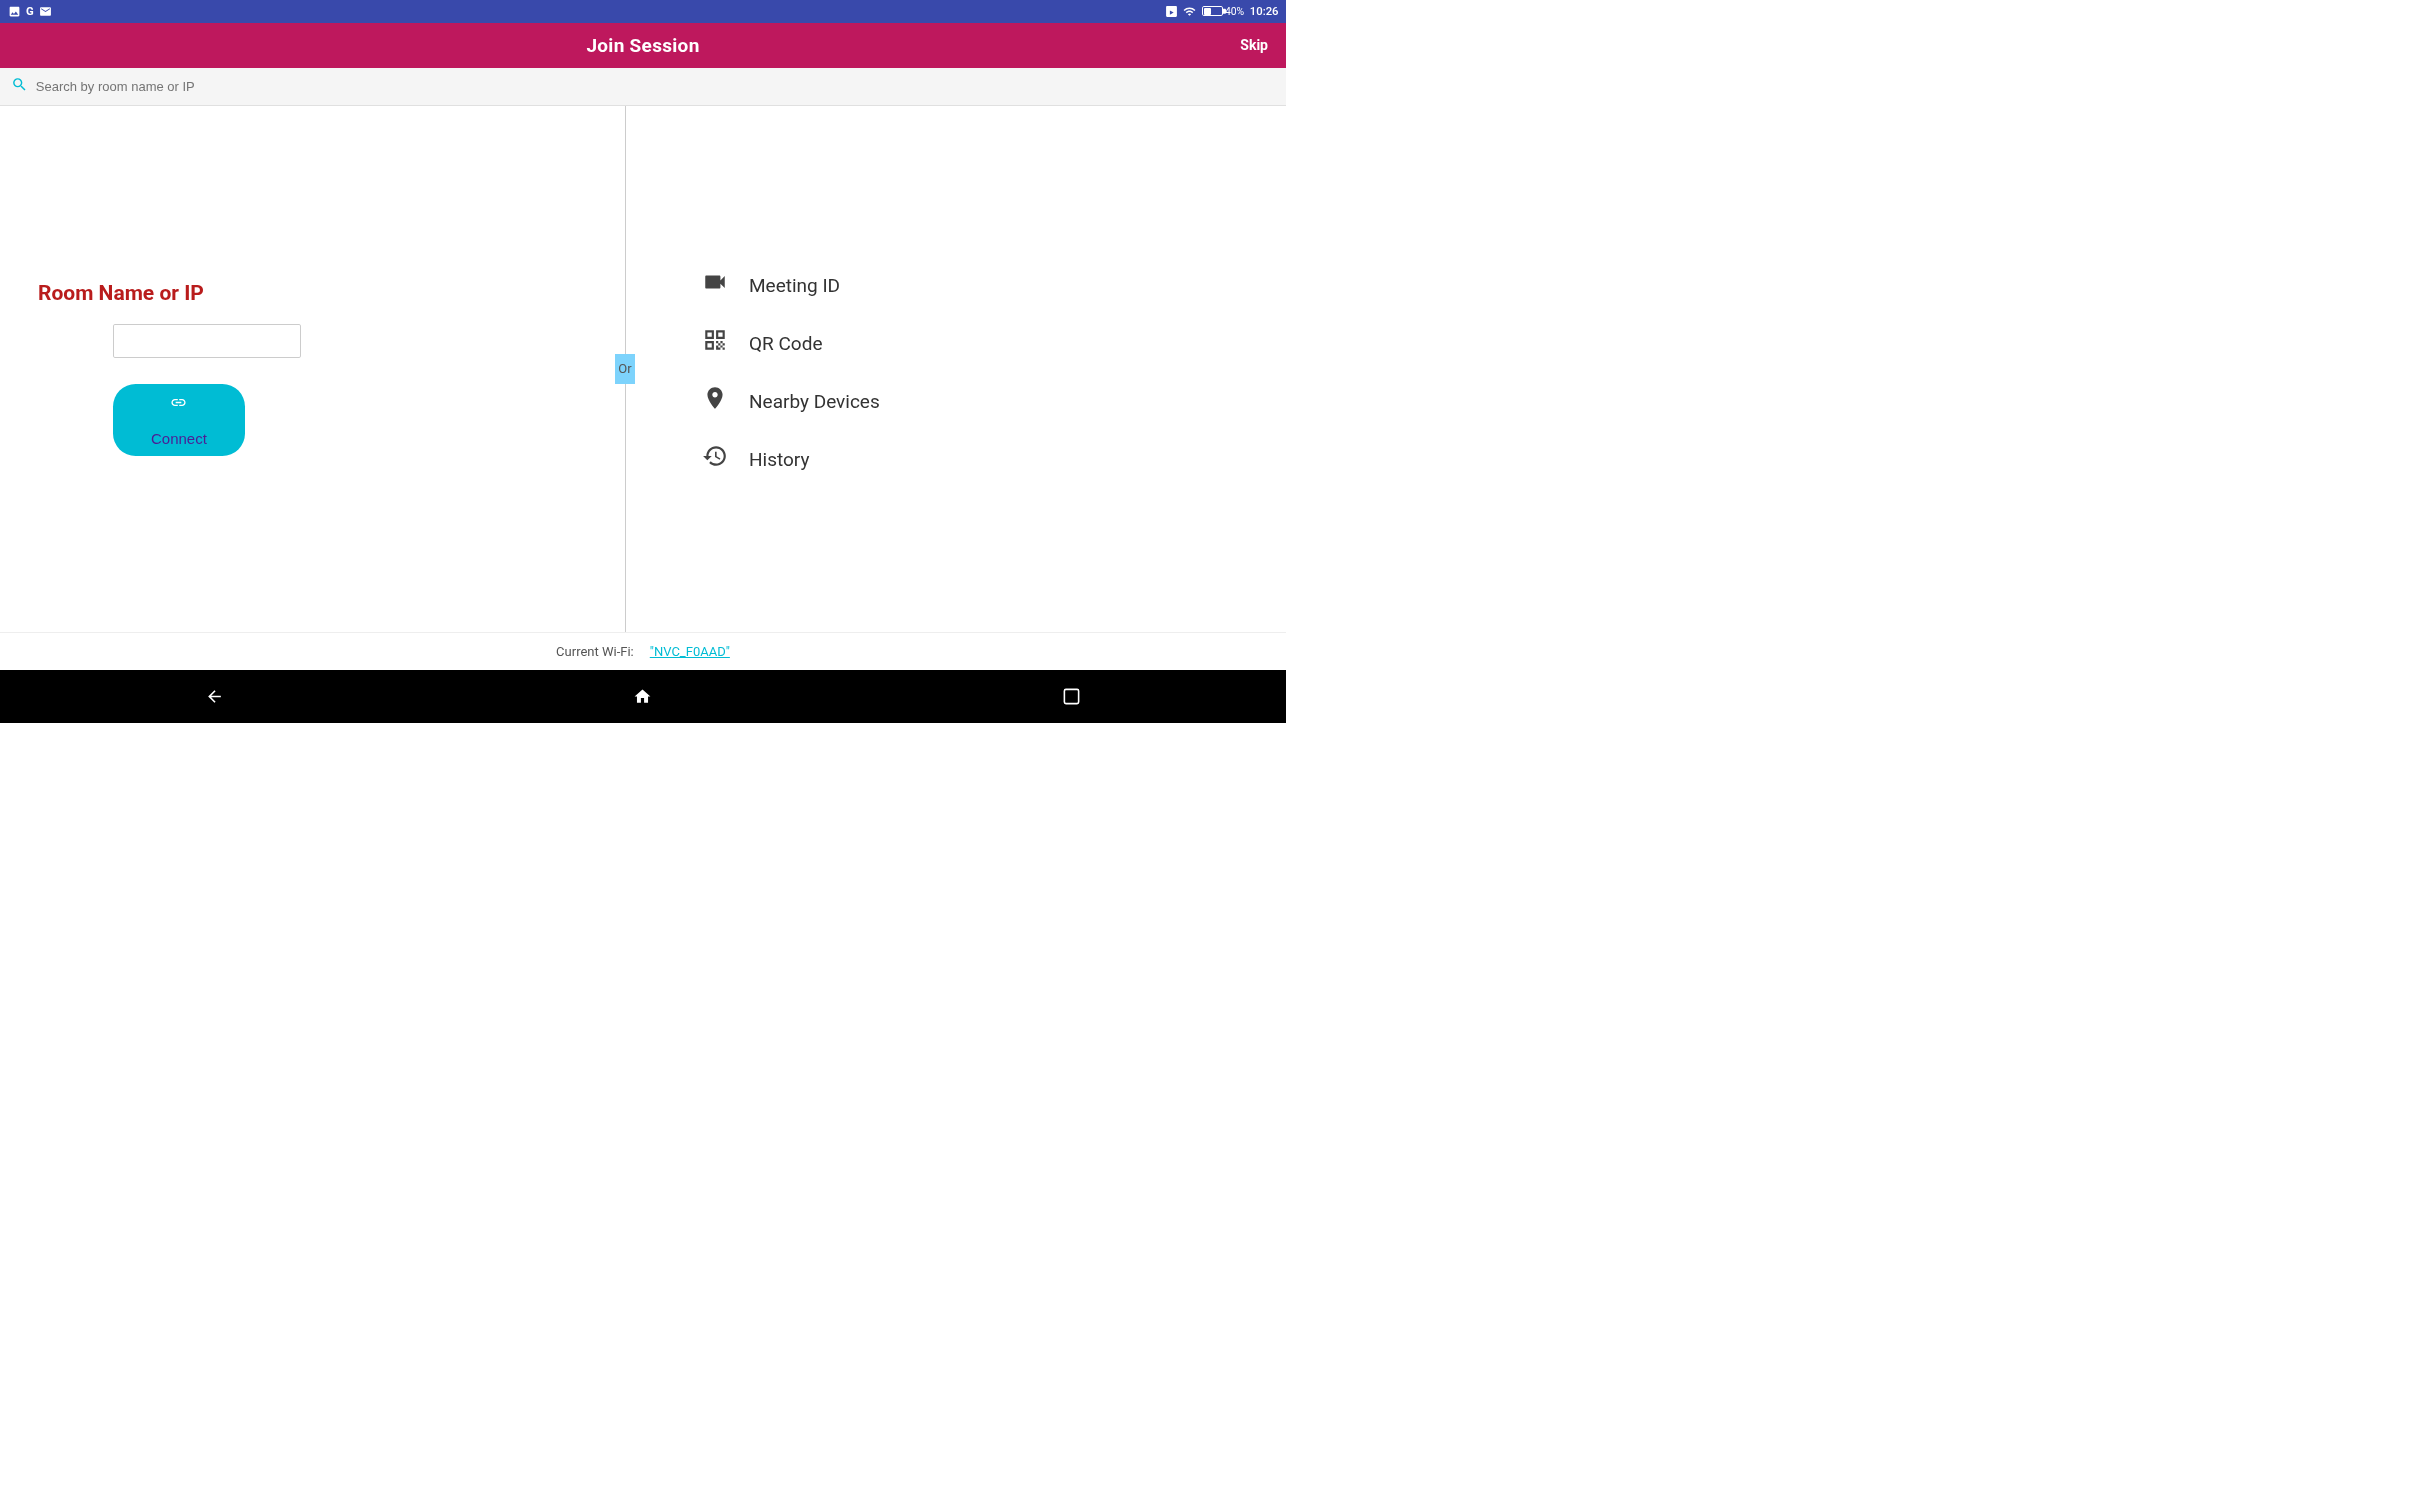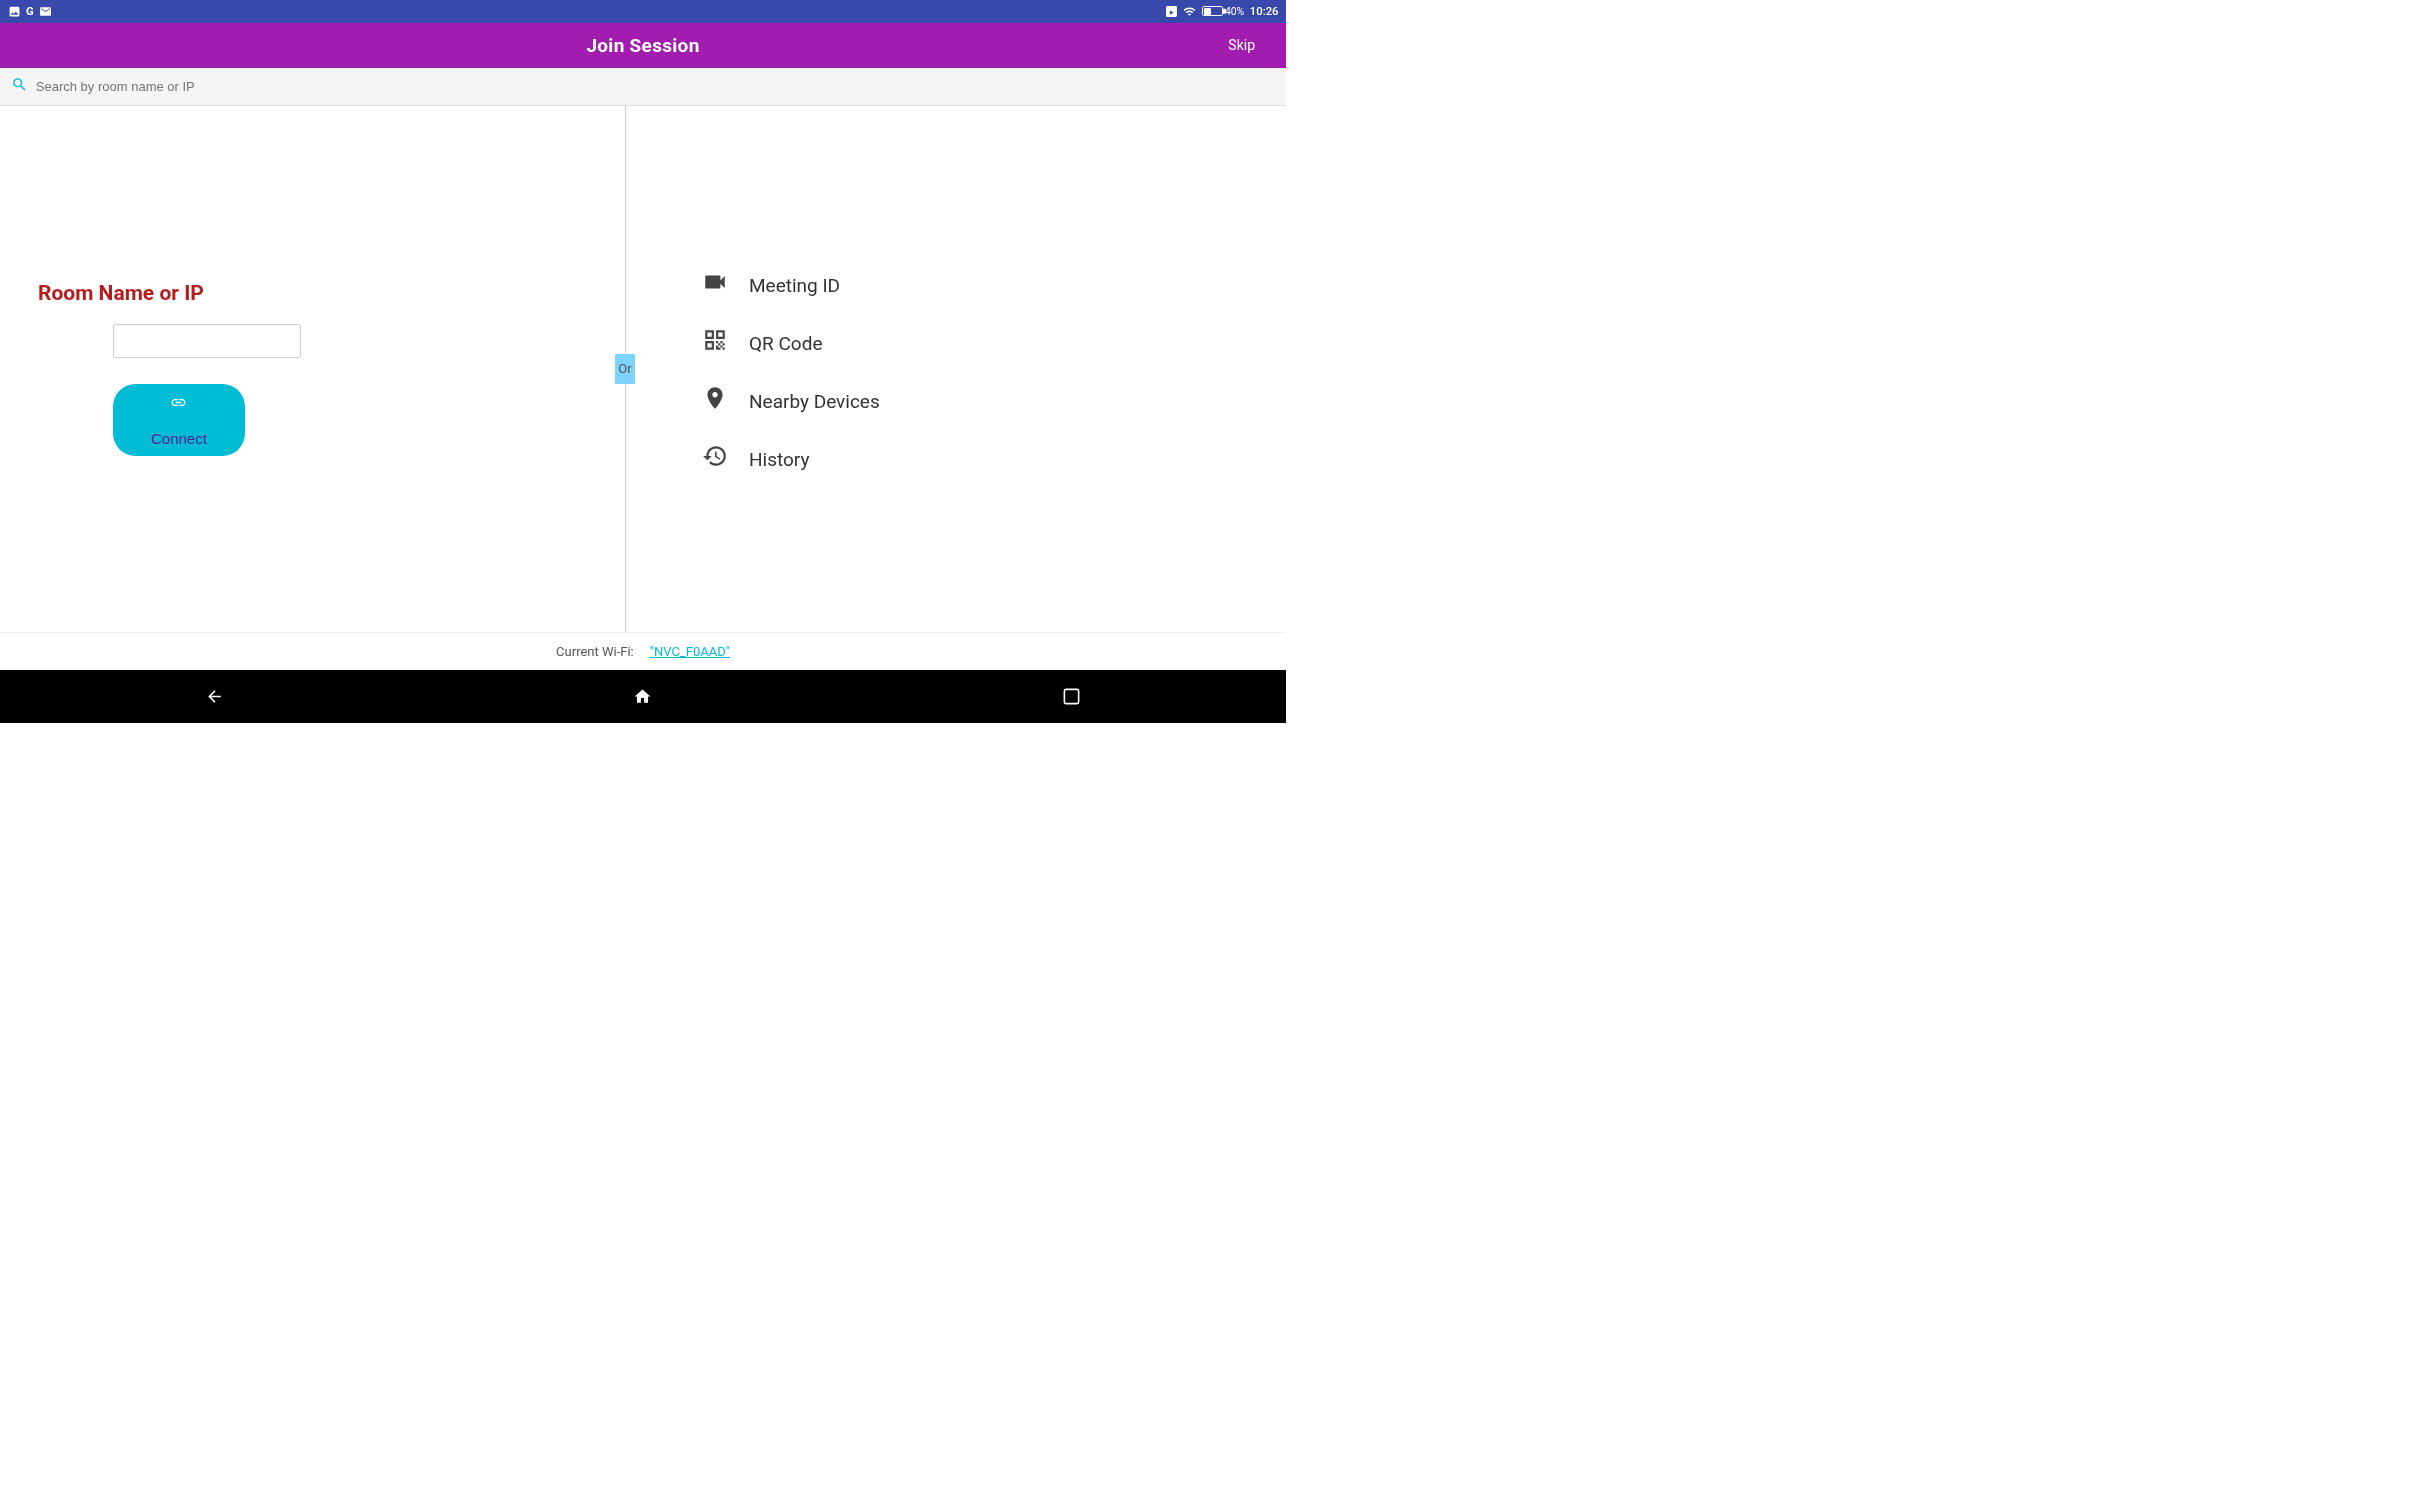--- a/index.html
+++ b/index.html
@@ -72,39 +72,39 @@
       height: 100%;
       width: 40%;
       background: #fff;
       border-radius: 0.9px;
     }
 
     
     .app-bar {
       width: 100%;
       height: 45px;
-      background: #a21caf;
+      background: #be185d;
       display: flex;
       align-items: center;
       justify-content: center;
       position: relative;
     }
     .app-bar-title {
       color: #fff;
       font-size: 19px;
       font-weight: bold;
       letter-spacing: 0.3px;
     }
     .app-bar-skip {
       position: absolute;
-      right: 31px;
+      right: 18px;
       color: #fff;
       font-size: 14px;
       cursor: pointer;
-      font-weight: 400;
+      font-weight: 700;
       margin-left: 12px;
     }
 
     
     .search-bar {
       width: 100%;
       height: 38px;
       background: #f5f5f5;
       display: flex;
       align-items: center;

